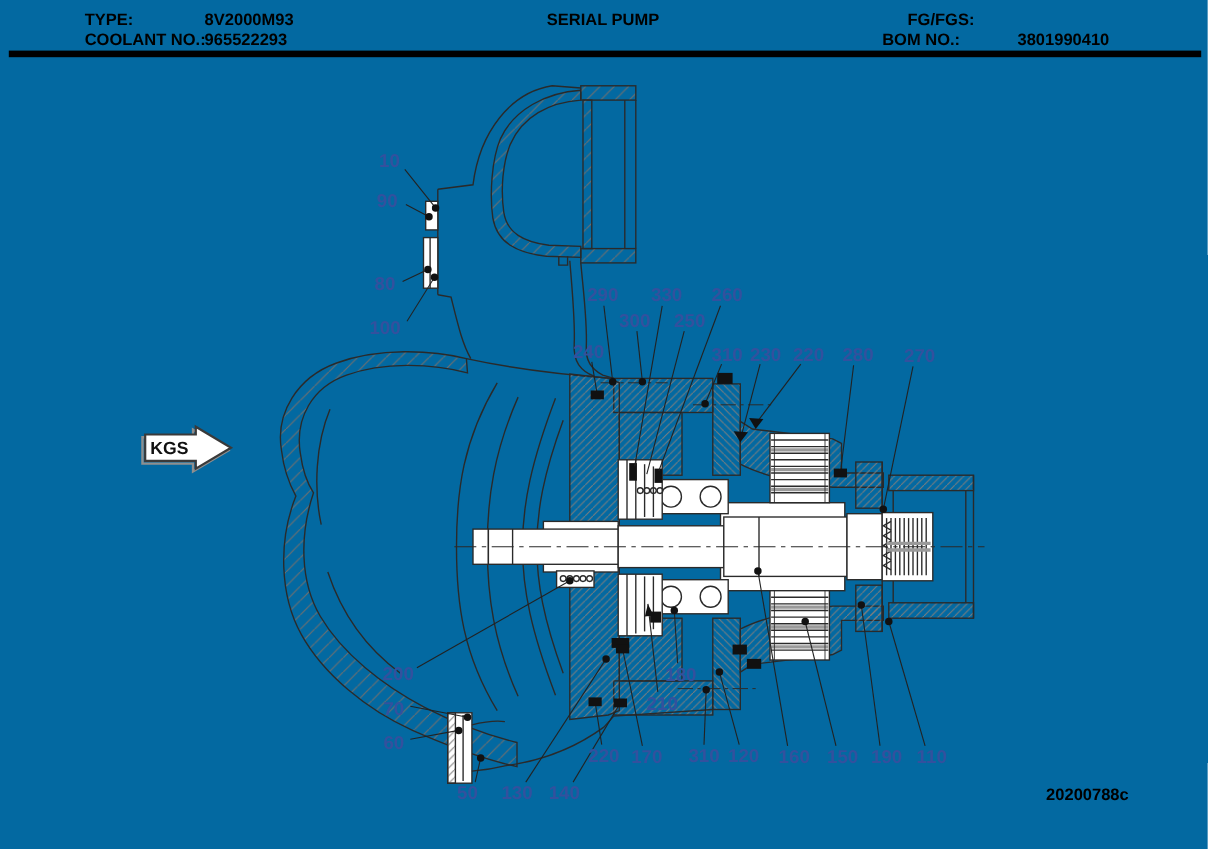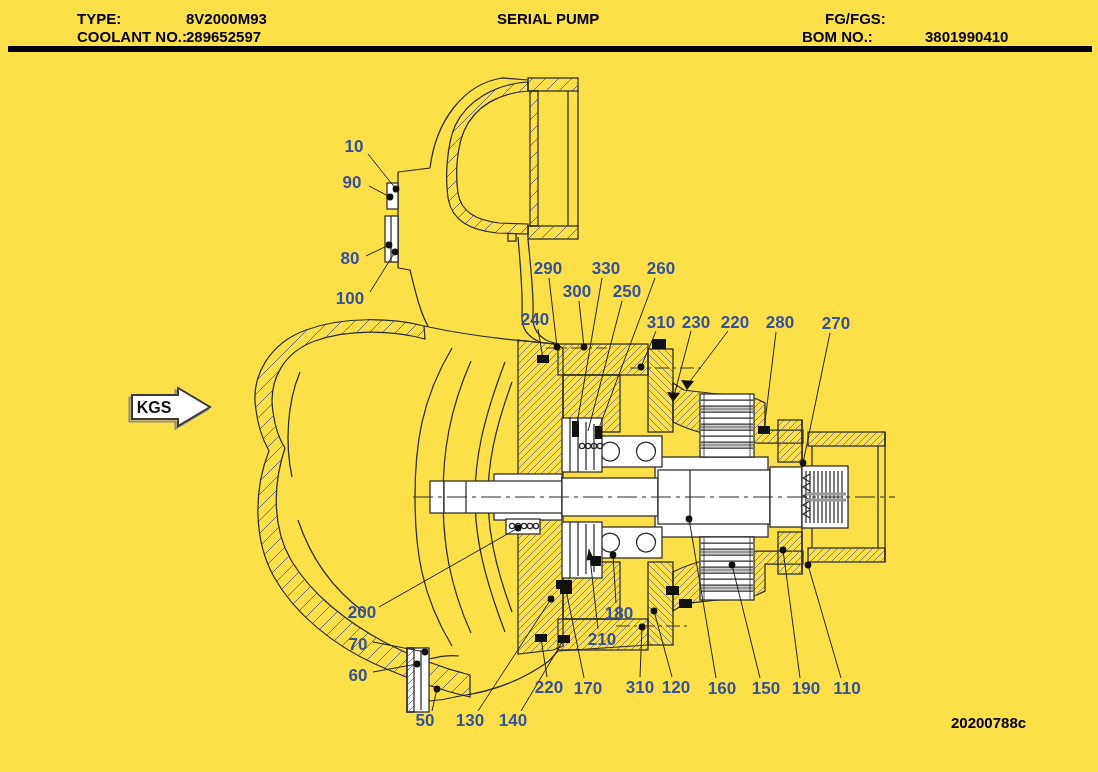--- a/index.html
+++ b/index.html
@@ -1,31 +1,31 @@
 <!DOCTYPE html>
 <html><head>
 <meta charset="utf-8">
 <style>
   html,body{margin:0;padding:0;background:#fff;}
-  .stage{position:relative;width:1098px;height:772px;background:#fde047;overflow:hidden;
+  .stage{position:relative;width:1098px;height:772px;background:#0369a1;overflow:hidden;
          font-family:"Liberation Sans",sans-serif;}
   .hdr{position:absolute;font-weight:bold;font-size:15px;color:#000;white-space:nowrap;line-height:16px;}
   .bar{position:absolute;left:8px;top:46px;width:1084px;height:6px;background:#000;}
   .code{position:absolute;left:951px;top:714px;font-weight:bold;font-size:15px;color:#000;}
   svg.layer{position:absolute;left:0;top:0;}
 </style>
 </head>
 <body>
 
 <div class="stage">
 
   <div class="hdr" style="left:77px;top:11px">TYPE:</div>
   <div class="hdr" style="left:186px;top:11px">8V2000M93</div>
   <div class="hdr" style="left:77px;top:29px">COOLANT NO.:</div>
-  <div class="hdr" style="left:186px;top:29px">289652597</div>
+  <div class="hdr" style="left:186px;top:29px">965522293</div>
   <div class="hdr" style="left:497px;top:11px">SERIAL PUMP</div>
   <div class="hdr" style="left:825px;top:11px">FG/FGS:</div>
   <div class="hdr" style="left:802px;top:29px">BOM NO.:</div>
   <div class="hdr" style="left:925px;top:29px">3801990410</div>
   <div class="bar"></div>
 
   <svg class="layer" width="1098" height="772" viewBox="0 0 1098 772">
     <defs>
       <pattern id="hA" width="7" height="7" patternUnits="userSpaceOnUse">
         <path d="M-1,8 L8,-1" stroke="#7d7d7d" stroke-width="0.9"></path>

